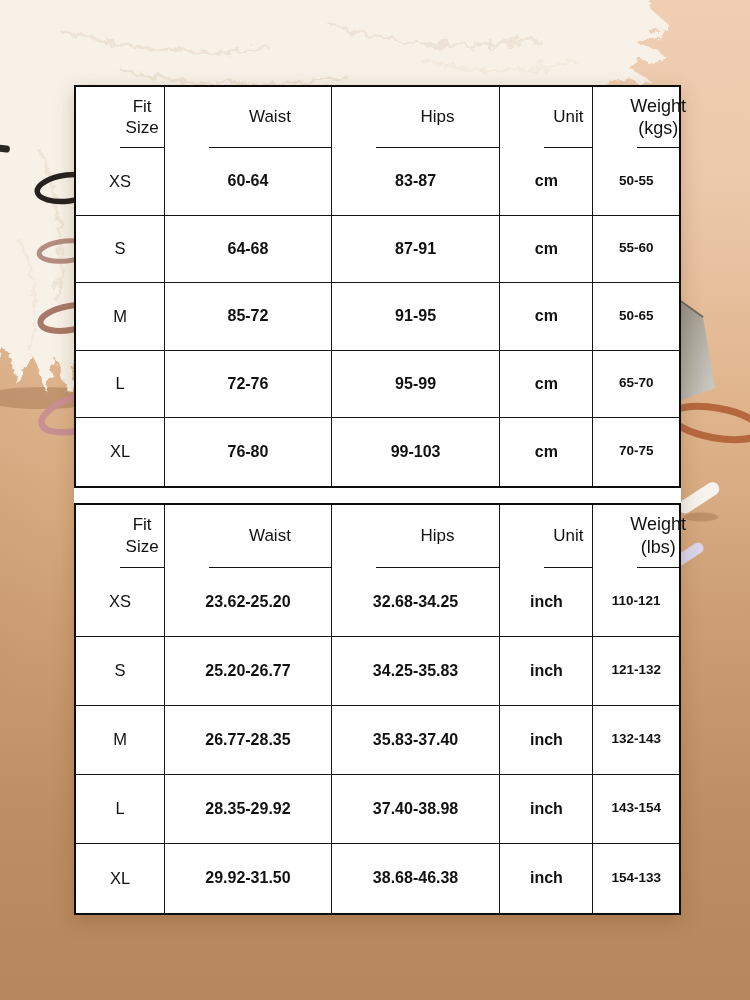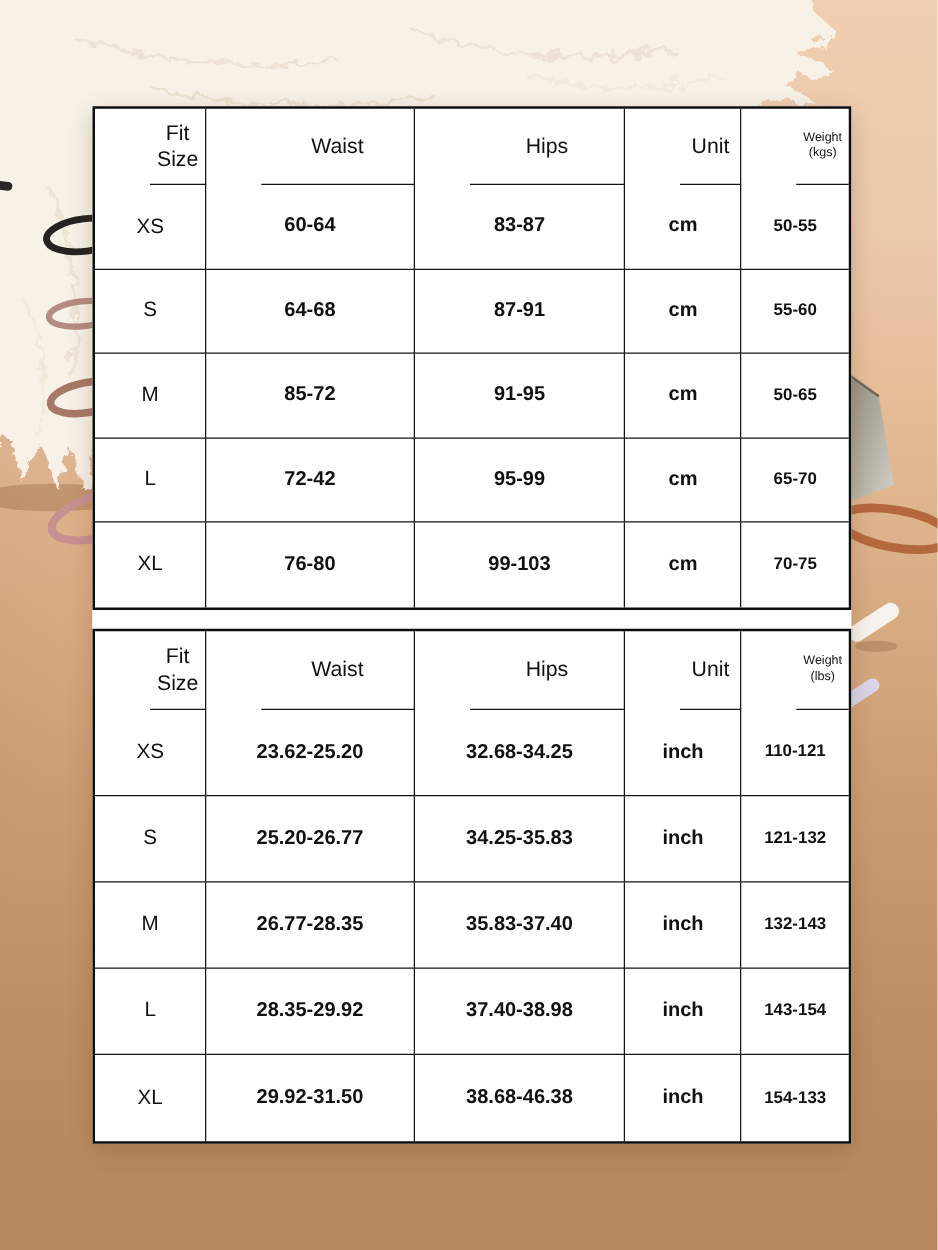--- a/index.html
+++ b/index.html
@@ -27,21 +27,21 @@
   .t2{grid-template-rows:63px repeat(5,69px);}
   .gap{height:15px;background:#ffffff;}
   .cell{
     display:flex;align-items:center;justify-content:center;text-align:center;
     border-right:1.5px solid #141414;border-bottom:1.5px solid #141414;
     color:#111;font-size:16px;line-height:1.25;
   }
   .cell:nth-child(5n){border-right:0;}
   .cell:nth-last-child(-n+5){border-bottom:0;}
   .cell.header{font-weight:400;font-size:17px;white-space:pre-line;margin-left:44px;}
-  .cell.header.wcol{font-size:10px;}
+  .cell.header.wcol{font-size:18px;}
   .cell.sizecol{font-weight:400;font-size:16.5px;}
   .cell.val{font-weight:700;}
   .cell.wcol.val{font-size:13.5px;}
 </style>
 </head>
 <body>
 
 <svg class="scene" viewBox="0 0 750 1000" aria-hidden="true">
   <defs>
     <filter id="rough" x="-10%" y="-10%" width="120%" height="120%">
@@ -100,21 +100,21 @@
       <div class="cell val">64-68</div>
       <div class="cell val">87-91</div>
       <div class="cell val">cm</div>
       <div class="cell wcol val">55-60</div>
       <div class="cell sizecol">M</div>
       <div class="cell val">85-72</div>
       <div class="cell val">91-95</div>
       <div class="cell val">cm</div>
       <div class="cell wcol val">50-65</div>
       <div class="cell sizecol">L</div>
-      <div class="cell val">72-42</div>
+      <div class="cell val">72-76</div>
       <div class="cell val">95-99</div>
       <div class="cell val">cm</div>
       <div class="cell wcol val">65-70</div>
       <div class="cell sizecol">XL</div>
       <div class="cell val">76-80</div>
       <div class="cell val">99-103</div>
       <div class="cell val">cm</div>
       <div class="cell wcol val">70-75</div>
     </div>
   <div class="gap"></div>

